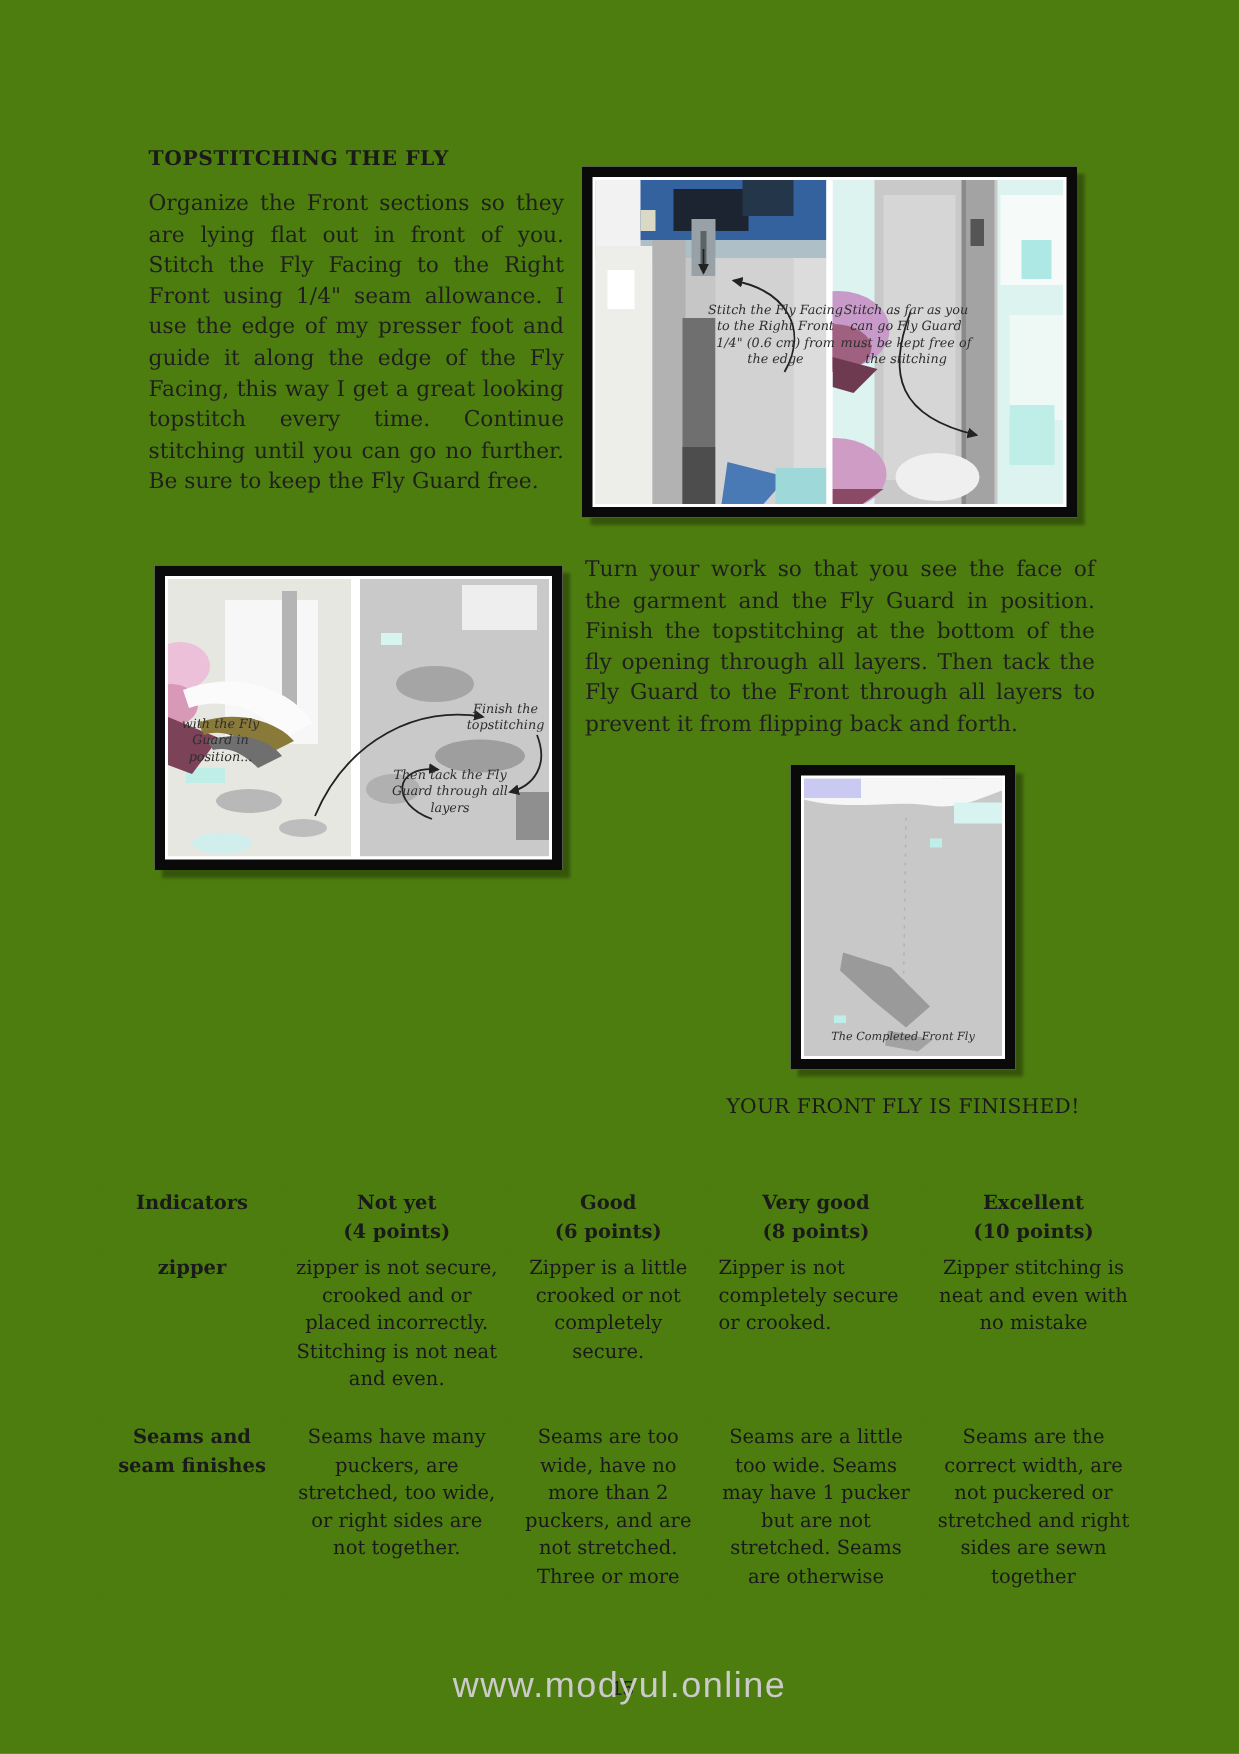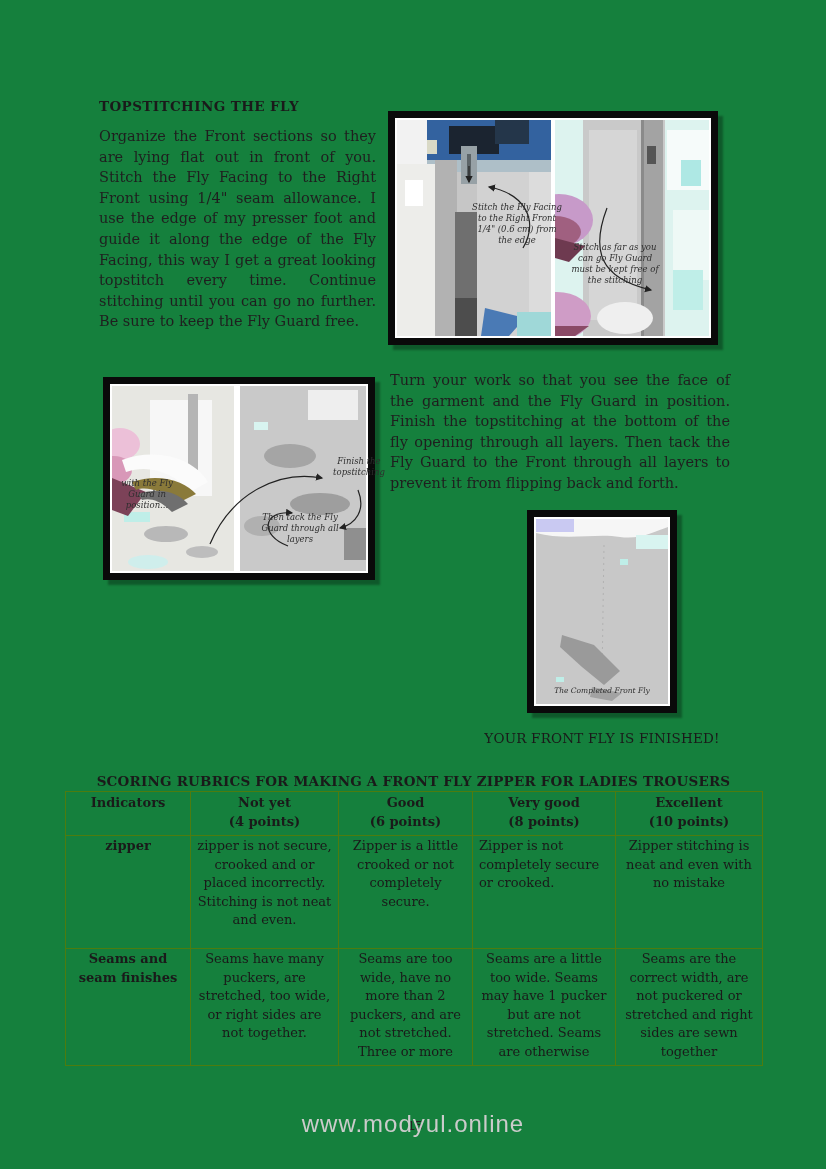--- a/index.html
+++ b/index.html
@@ -1,17 +1,17 @@
 <!DOCTYPE html>
 <html><head>
 <meta charset="utf-8">
 <style>
   html,body{margin:0;padding:0;background:#888;}
   .page{
-    position:relative;width:826px;height:1169px;background:#15803d;
+    position:relative;width:826px;height:1169px;background:#4d7c0f;
     margin:0 auto;overflow:hidden;
     font-family:"DejaVu Serif","Liberation Serif",serif;color:#1a1a1a;
   }
   .abs{position:absolute;}
   .heading{
     font-weight:bold;font-size:13.5px;letter-spacing:0.4px;
   }
   .para{
     font-size:14.5px;line-height:20.6px;text-align:justify;
     color:#1f1f1f;
@@ -118,21 +118,21 @@
         <rect x="92" y="26" width="9" height="18" fill="#555555"></rect>
         <ellipse cx="4" cy="100" rx="34" ry="26" fill="#c79ac9"></ellipse>
         <ellipse cx="0" cy="112" rx="26" ry="16" fill="#a06080"></ellipse>
         <polygon points="0,118 30,126 14,142 0,138" fill="#6e3a50"></polygon>
         <ellipse cx="2" cy="196" rx="34" ry="24" fill="#cf9cc6"></ellipse>
         <polygon points="0,206 34,206 20,216 0,216" fill="#8a4a66"></polygon>
         <ellipse cx="70" cy="198" rx="28" ry="16" fill="#efefef"></ellipse>
         <path d="M52,88 C36,130 44,158 96,170" fill="none" stroke="#222" stroke-width="1.2" marker-end="url(#ah2)"></path>
       </svg>
       <div class="annot" style="left:74px;top:62px;width:92px;margin-top:20px;">Stitch the Fly Facing to the Right Front 1/4" (0.6 cm) from the edge</div>
-      <div class="annot" style="left:172px;top:82px;width:92px;margin-top:40px;">Stitch as far as you can go Fly Guard must be kept free of the stitching</div>
+      <div class="annot" style="left:161px;top:82px;width:92px;">Stitch as far as you can go Fly Guard must be kept free of the stitching</div>
     </div>
   </div>
 
   <div class="abs para" style="left:390px;top:370px;width:340px;">Turn your work so that you see the face of the garment and the Fly Guard in position. Finish the topstitching at the bottom of the fly opening through all layers.  Then tack the Fly Guard to the Front through all layers to prevent it from flipping back and forth.</div>
 
   <div class="abs photo-frame" style="left:103px;top:377px;width:272px;height:203px;">
     <div class="photo">
       <svg width="254" height="185" viewBox="0 0 254 185" preserveAspectRatio="none">
         <defs>
           <marker id="ah3" markerWidth="7" markerHeight="7" refX="5" refY="3" orient="auto">
@@ -162,21 +162,21 @@
         <ellipse cx="208" cy="118" rx="30" ry="11" fill="#9e9e9e"></ellipse>
         <rect x="232" y="142" width="22" height="32" fill="#8f8f8f"></rect>
         <ellipse cx="150" cy="140" rx="18" ry="10" fill="#b0b0b0"></ellipse>
         <rect x="142" y="36" width="14" height="8" fill="#d8f4f0"></rect>
 
         <path d="M98,158 C120,106 168,84 210,92" fill="none" stroke="#222" stroke-width="1.2" marker-end="url(#ah3)"></path>
         <path d="M176,160 C148,150 150,124 180,127" fill="none" stroke="#222" stroke-width="1.2" marker-end="url(#ah3)"></path>
         <path d="M246,104 C254,124 244,138 228,142" fill="none" stroke="#222" stroke-width="1.2" marker-end="url(#ah3)"></path>
       </svg>
       <div class="annot" style="left:4px;top:92px;width:62px;">with the Fly Guard in position...</div>
-      <div class="annot" style="left:192px;top:70px;width:66px;margin-left:22px;">Finish the topstitching</div>
+      <div class="annot" style="left:192px;top:82px;width:66px;">Finish the topstitching</div>
       <div class="annot" style="left:146px;top:126px;width:84px;">Then tack the Fly Guard through all layers</div>
     </div>
   </div>
 
   <div class="abs caption" style="left:462px;top:730px;width:280px;">YOUR FRONT FLY IS FINISHED!</div>
 
   <div class="abs photo-frame" style="left:527px;top:510px;width:150px;height:203px;">
     <div class="photo">
       <svg width="132" height="185" viewBox="0 0 132 185" preserveAspectRatio="none">
         <rect x="0" y="0" width="132" height="185" fill="#c8c8c8"></rect>
@@ -187,21 +187,20 @@
         <rect x="84" y="40" width="8" height="6" fill="#bfeee8"></rect>
         <line x1="68" y1="26" x2="66" y2="160" stroke="#b2b2b2" stroke-width="1" stroke-dasharray="2,4"></line>
         <polygon points="26,116 58,126 84,152 68,166 46,148 24,128" fill="#9a9a9a"></polygon>
         <polygon points="56,168 86,174 76,182 54,178" fill="#a2a2a2"></polygon>
         <rect x="20" y="158" width="8" height="5" fill="#bfeee8"></rect>
       </svg>
       <div class="annot" style="left:14px;top:166px;width:104px;font-size:7.5px;">The Completed Front Fly</div>
     </div>
   </div>
 
-  <div class="abs rubric-title" style="left:65px;top:773px;width:697px;">SCORING RUBRICS FOR MAKING A FRONT FLY ZIPPER FOR LADIES TROUSERS</div>
 
   <table class="rubric abs" style="left:65px;top:791px;">
     <colgroup>
       <col style="width:125px">
         <col style="width:148px">
         <col style="width:134px">
       <col style="width:143px">
         <col style="width:147px">
     </colgroup>
     <thead>

